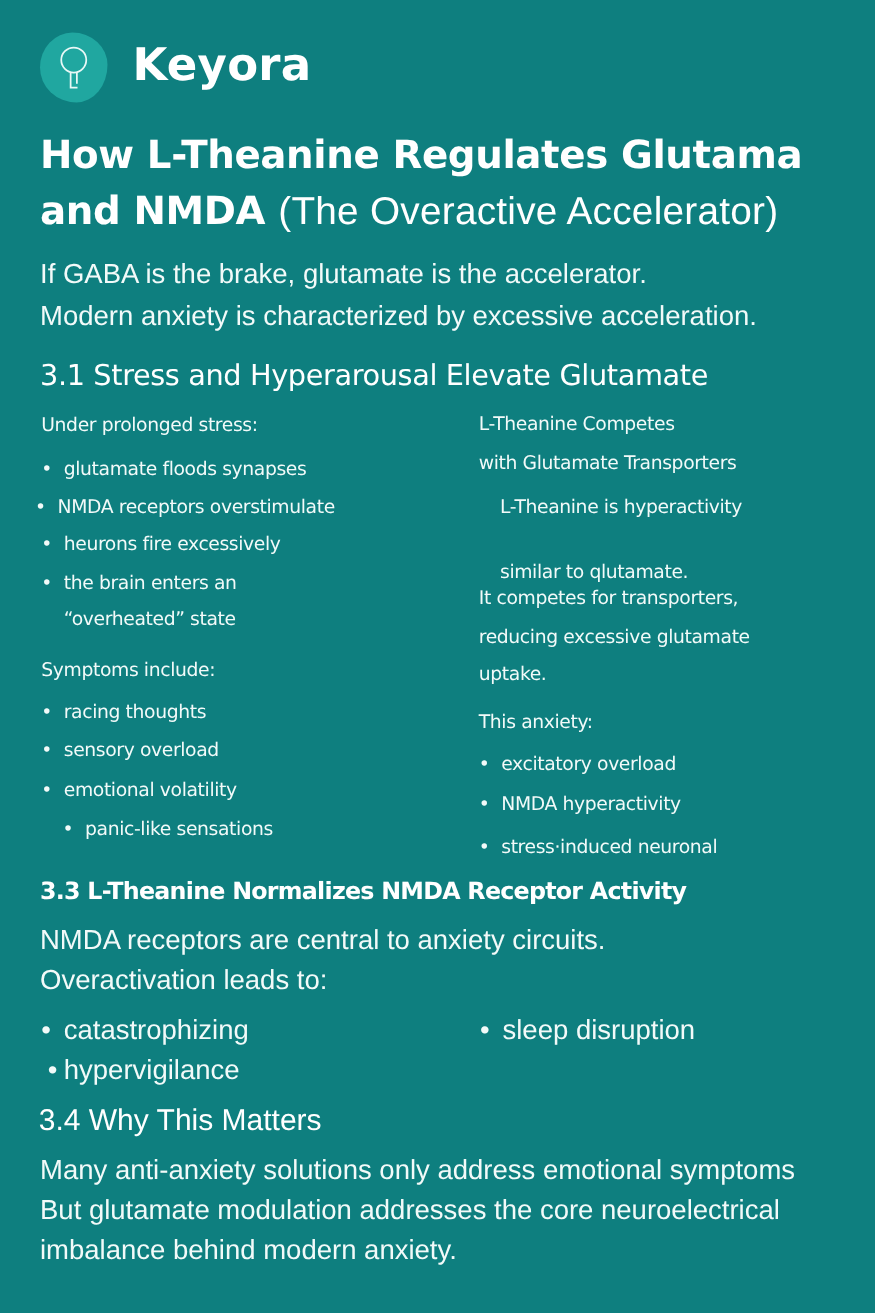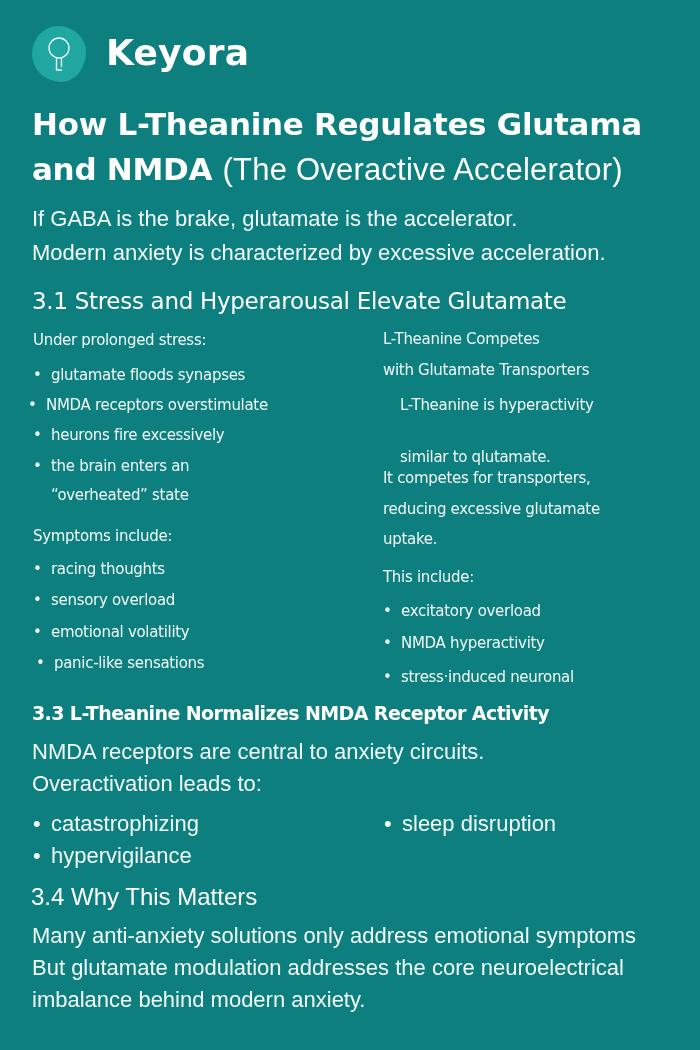--- a/index.html
+++ b/index.html
@@ -51,37 +51,37 @@
 <div class="abs body bul" style="left:33px; top:366px;">glutamate floods synapses</div>
 <div class="abs body bul" style="left:28px; top:396px;">NMDA receptors overstimulate</div>
 <div class="abs body bul" style="left:33px; top:426px;">heurons fire excessively</div>
 <div class="abs body bul" style="left:33px; top:457px;">the brain enters an</div>
 <div class="abs body" style="left:51px; top:486px;">“overheated” state</div>
 
 <div class="abs body" style="left:33px; top:527px;">Symptoms include:</div>
 <div class="abs body bul" style="left:33px; top:560px;">racing thoughts</div>
 <div class="abs body bul" style="left:33px; top:591px;">sensory overload</div>
 <div class="abs body bul" style="left:33px; top:623px;">emotional volatility</div>
-<div class="abs body bul" style="left:36px; top:654px;">panic-like sensations</div>
+<div class="abs body bul" style="left:50px; top:654px;">panic-like sensations</div>
 
 <div class="abs body" style="left:383px; top:330px;">L-Theanine Competes</div>
 <div class="abs body" style="left:383px; top:361px;">with Glutamate Transporters</div>
 <div class="abs body" style="left:400px; top:396px;">L-Theanine is hyperactivity</div>
 <div class="abs body" style="left:400px; top:448px;">similar to qlutamate.</div>
 <div class="abs body" style="left:383px; top:469px;">It competes for transporters,</div>
 <div class="abs body" style="left:383px; top:500px;">reducing excessive glutamate</div>
 <div class="abs body" style="left:383px; top:530px;">uptake.</div>
-<div class="abs body" style="left:383px; top:568px;">This include:</div>
+<div class="abs body" style="left:383px; top:568px;">This anxiety:</div>
 <div class="abs body bul" style="left:383px; top:602px;">excitatory overload</div>
 <div class="abs body bul" style="left:383px; top:634px;">NMDA hyperactivity</div>
 <div class="abs body bul" style="left:383px; top:668px;">stress·induced neuronal</div>
 
 <div class="abs sec bold" style="left:32px; top:702px; font-size:19px; letter-spacing:-0.6px;">3.3  L-Theanine Normalizes NMDA Receptor Activity</div>
 <div class="abs body narrow" style="left:32px; top:739px;">NMDA receptors are central to anxiety circuits.</div>
 <div class="abs body narrow" style="left:32px; top:771px;">Overactivation leads to:</div>
 <div class="abs body narrow bul" style="left:33px; top:811px;">catastrophizing</div>
-<div class="abs body narrow bul" style="left:33px; top:843px;">hypervigilance</div>
+<div class="abs body narrow bul" style="left:33px; top:843px;text-align:center;">hypervigilance</div>
 <div class="abs body narrow bul" style="left:384px; top:811px;">sleep disruption</div>
 
 <div class="abs sec narrow" style="left:31px; top:883px; font-size:24px;">3.4  Why This Matters</div>
 <div class="abs body narrow" style="left:32px; top:923px;">Many anti-anxiety solutions only address emotional symptoms</div>
 <div class="abs body narrow" style="left:32px; top:955px;">But glutamate modulation addresses the core neuroelectrical</div>
 <div class="abs body narrow" style="left:32px; top:987px;">imbalance behind modern anxiety.</div>
 
 </body></html>

